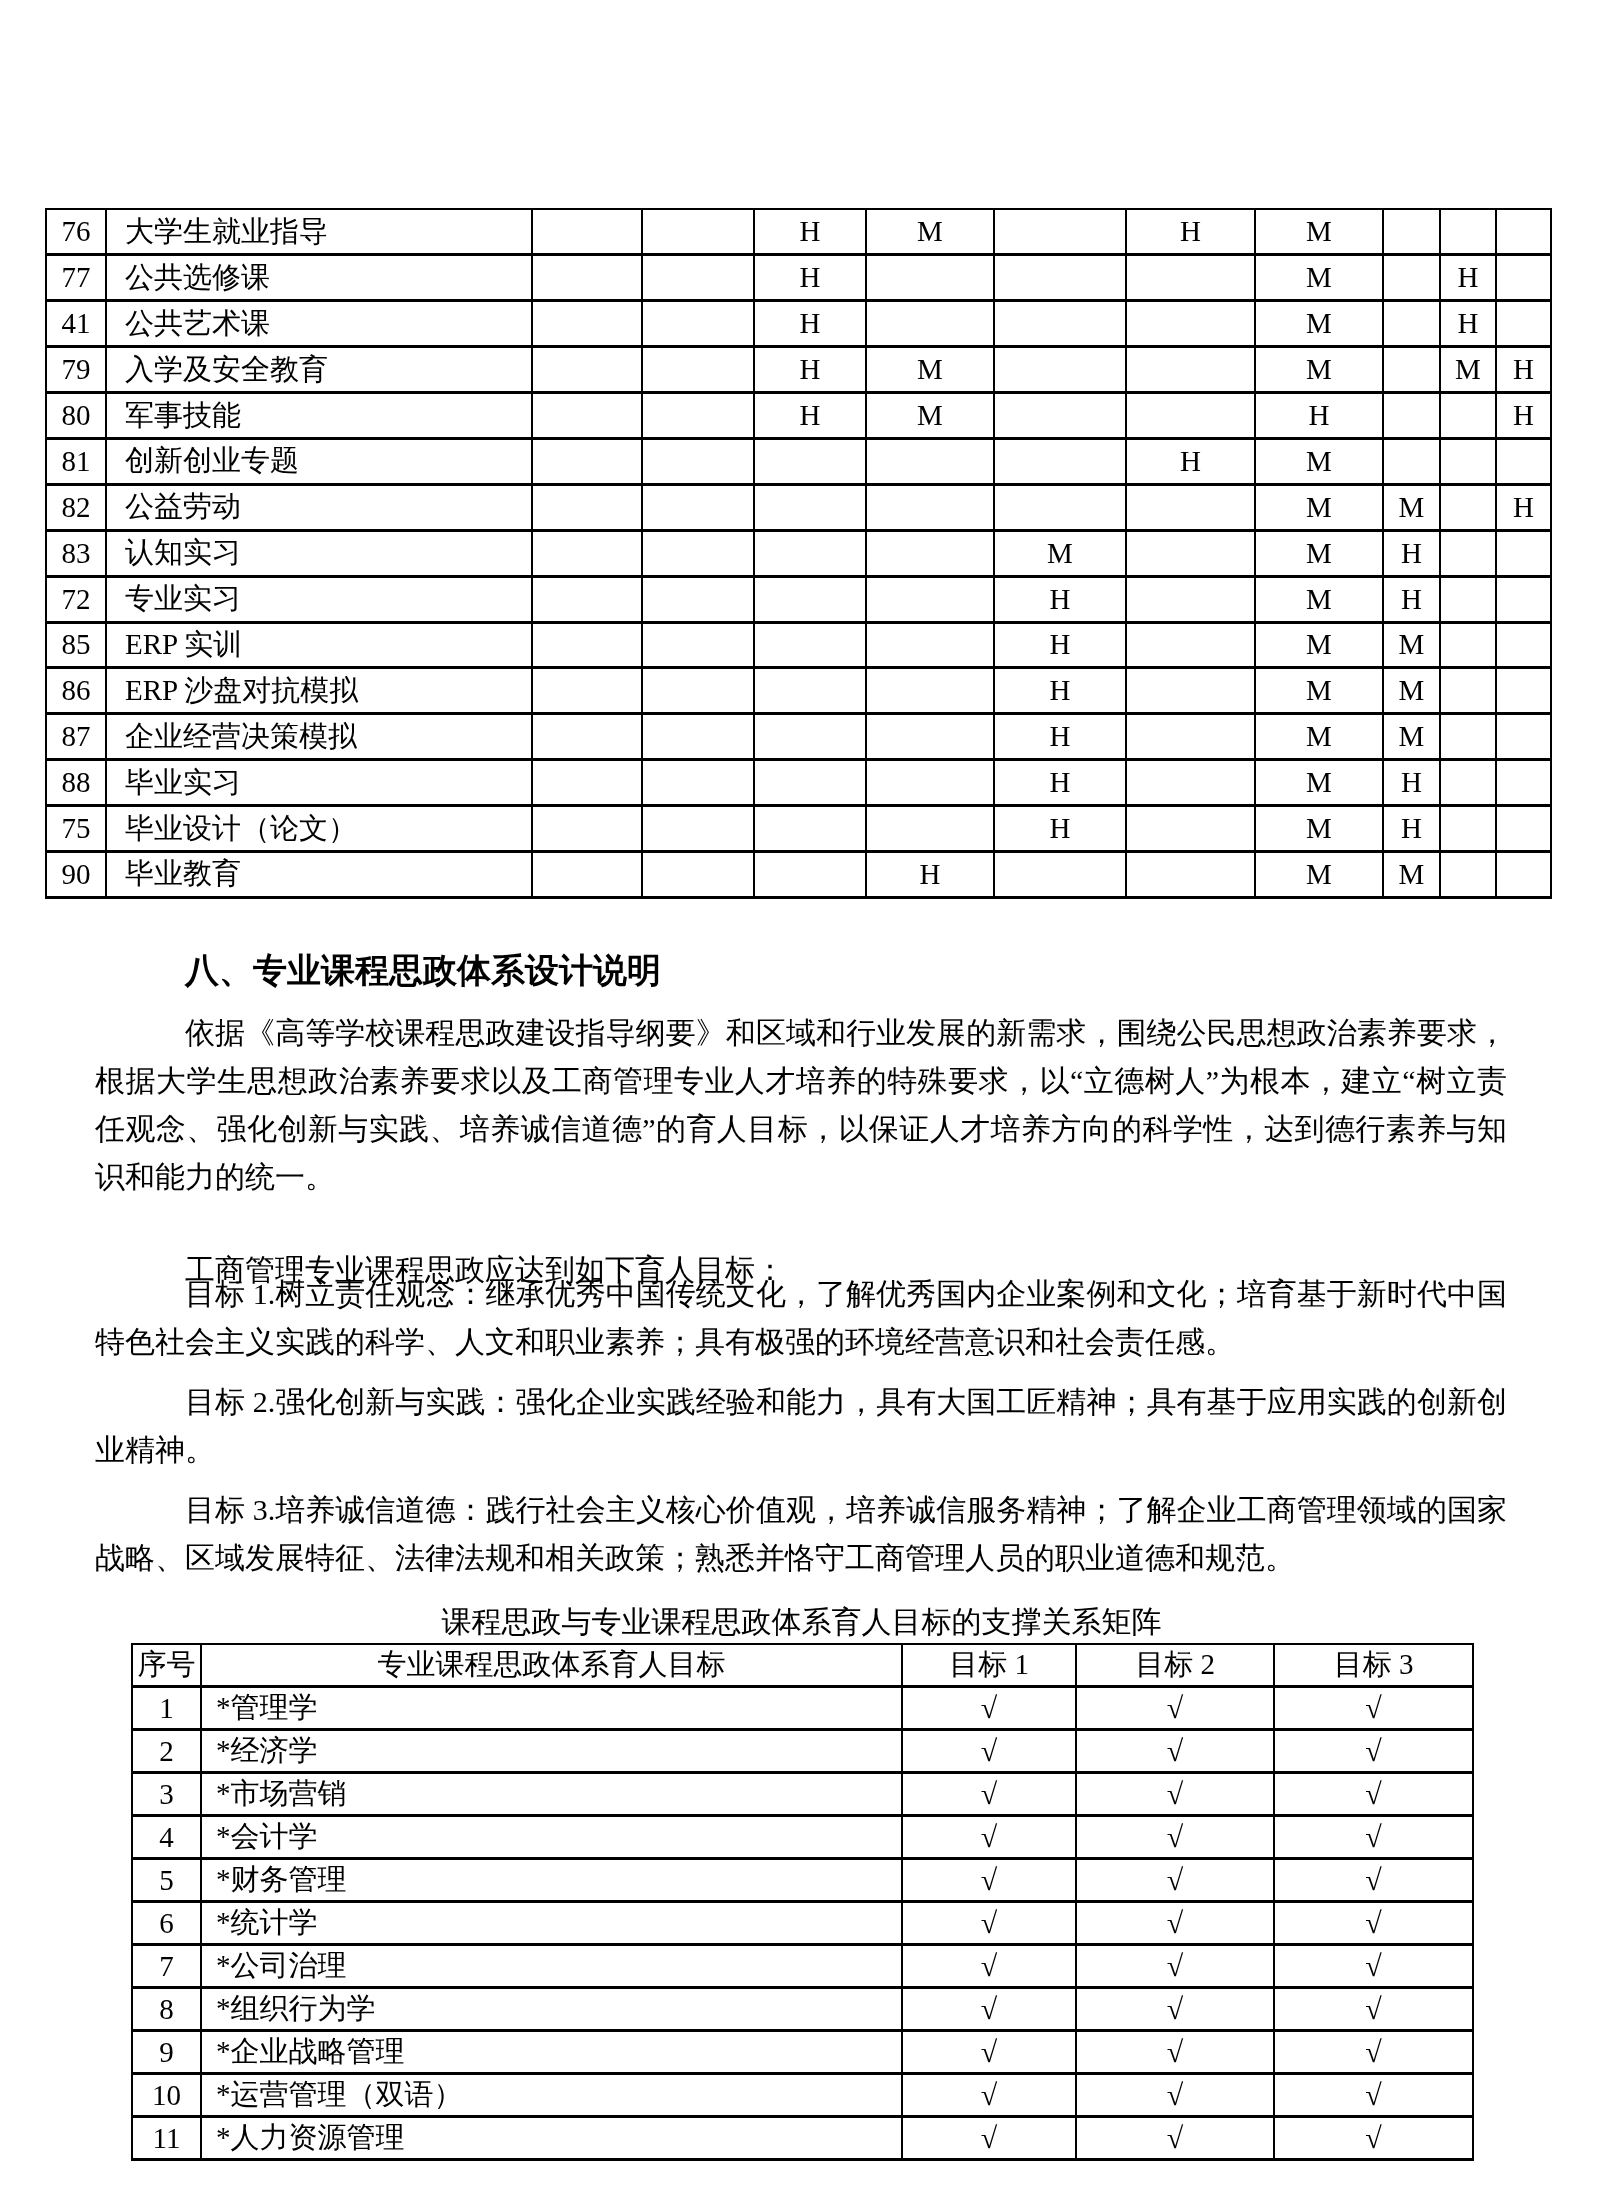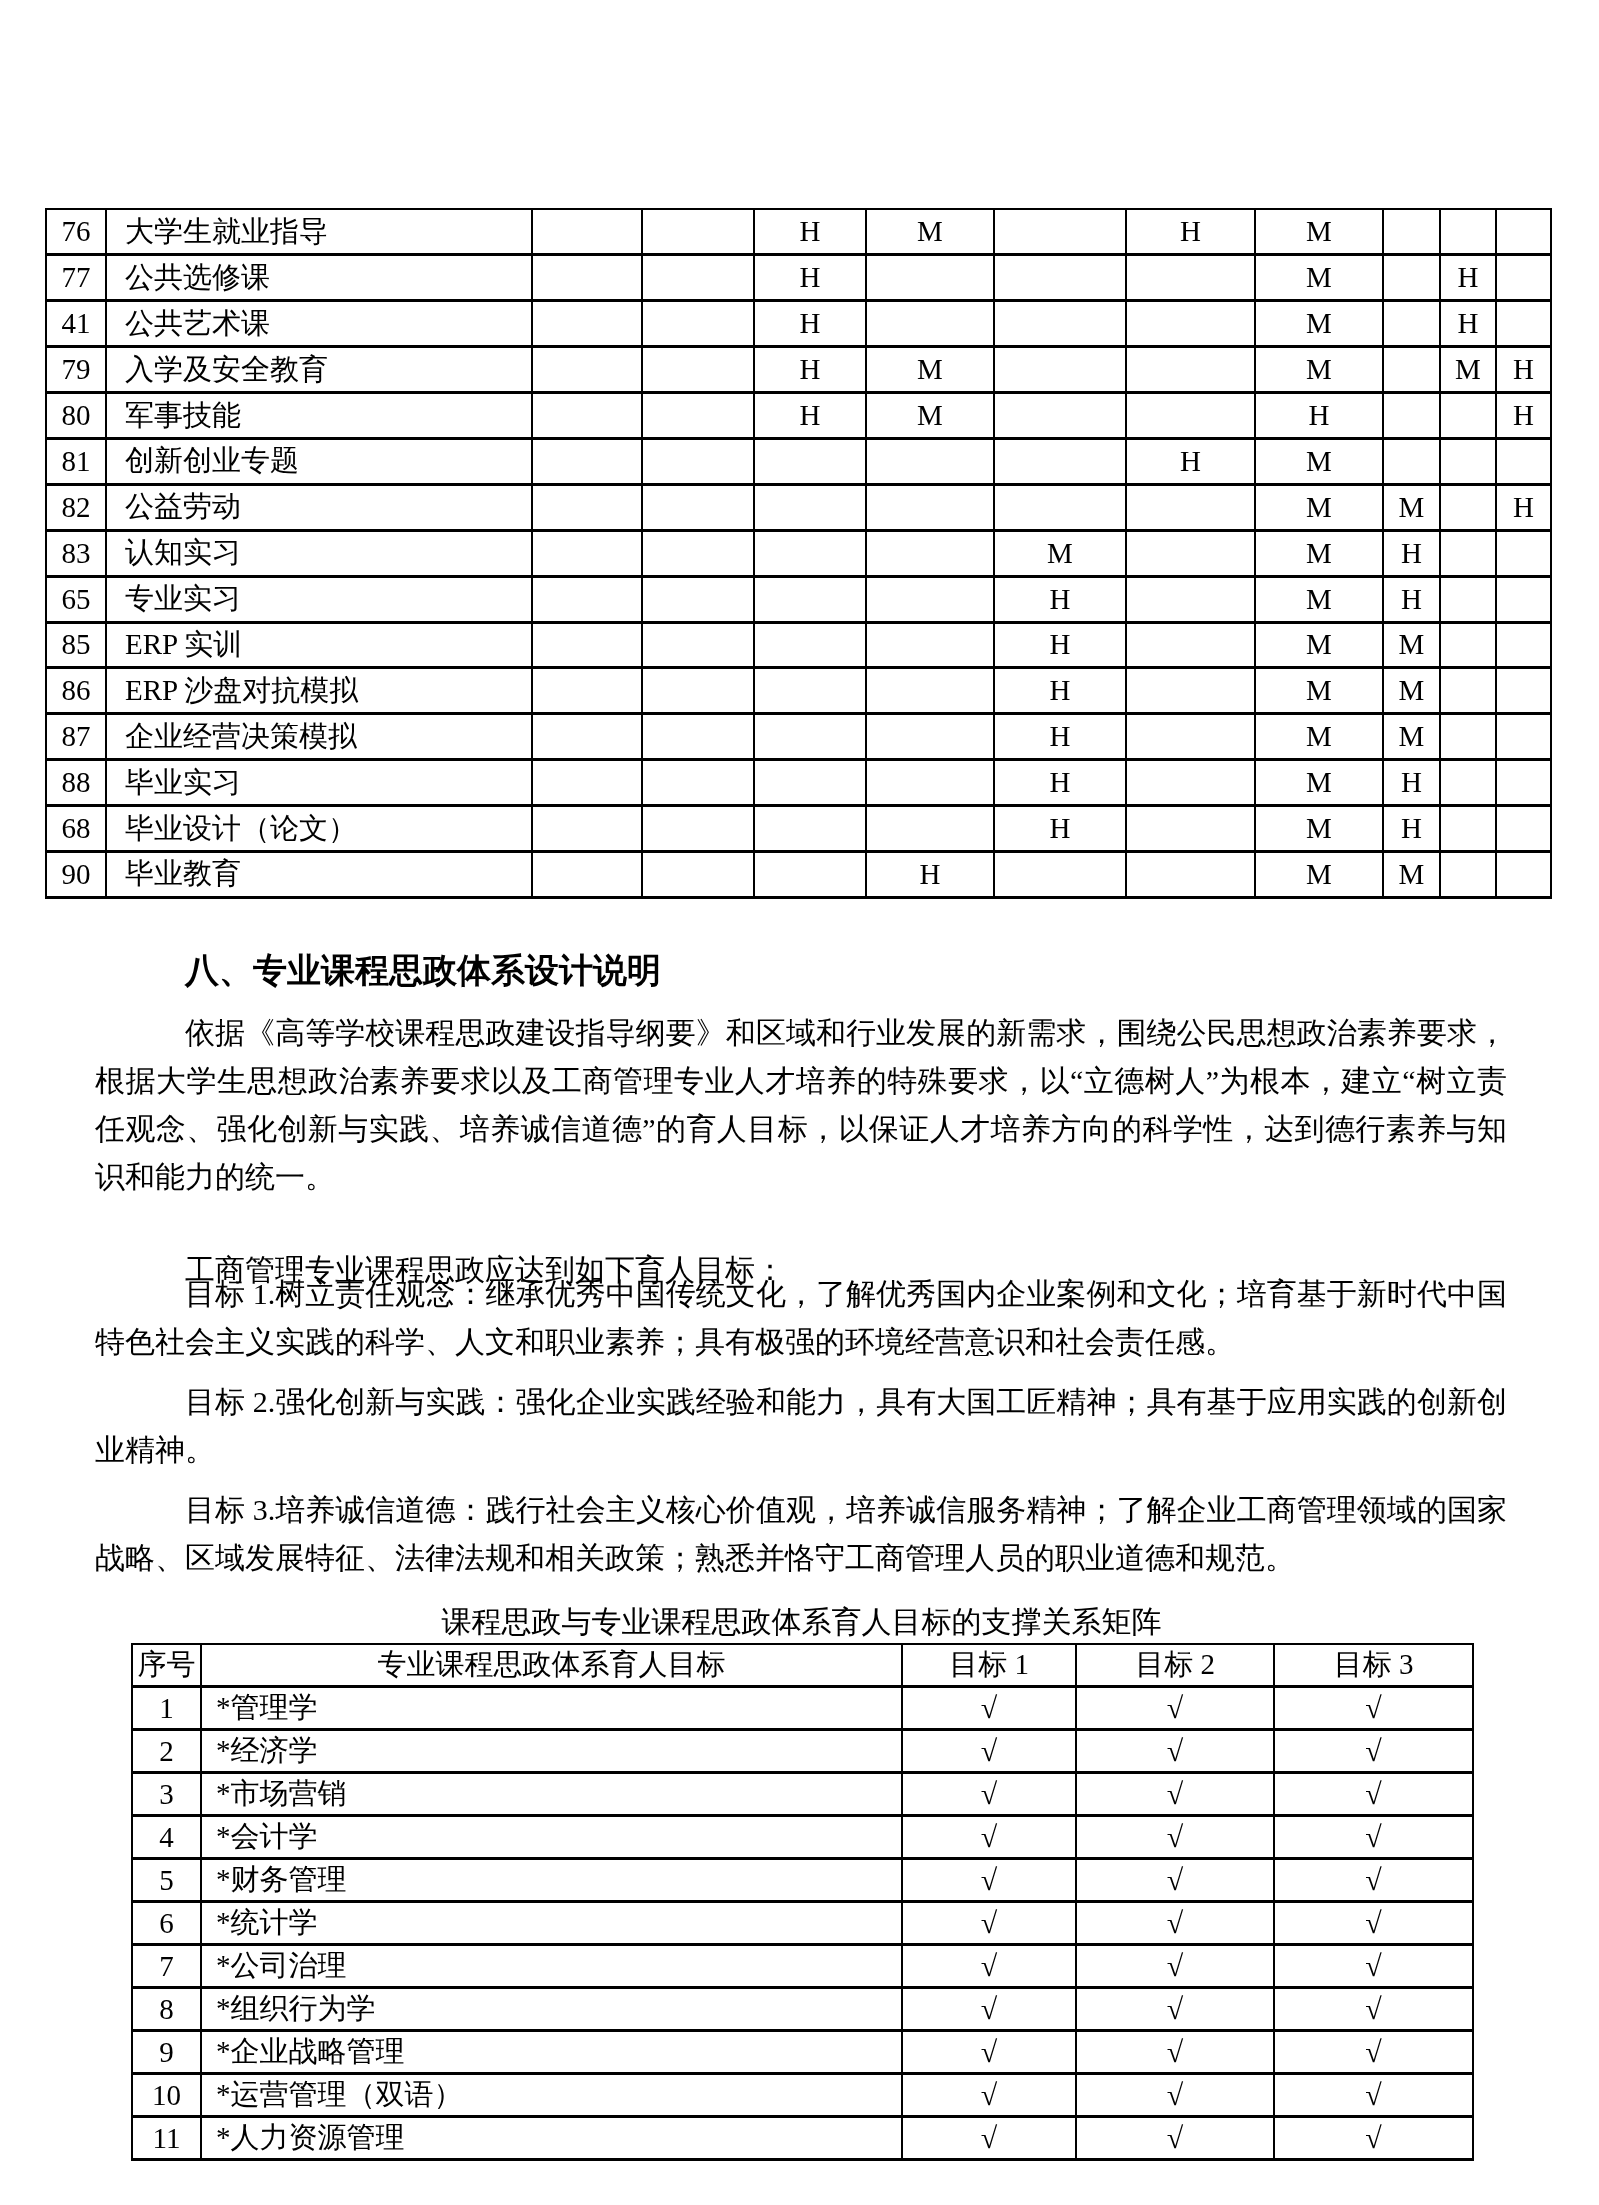--- a/index.html
+++ b/index.html
@@ -198,21 +198,21 @@
           <td class="c-mark"></td>
           <td class="c-mark"></td>
           <td class="c-mark">M</td>
           <td class="c-mark"></td>
           <td class="c-mark">M</td>
           <td class="c-mark">H</td>
           <td class="c-mark"></td>
           <td class="c-mark"></td>
         </tr>
         <tr>
-          <td class="c-num">65</td>
+          <td class="c-num">72</td>
           <td class="c-name">专业实习</td>
           <td class="c-mark"></td>
           <td class="c-mark"></td>
           <td class="c-mark"></td>
           <td class="c-mark"></td>
           <td class="c-mark">H</td>
           <td class="c-mark"></td>
           <td class="c-mark">M</td>
           <td class="c-mark">H</td>
           <td class="c-mark"></td>
@@ -268,21 +268,21 @@
           <td class="c-mark"></td>
           <td class="c-mark"></td>
           <td class="c-mark">H</td>
           <td class="c-mark"></td>
           <td class="c-mark">M</td>
           <td class="c-mark">H</td>
           <td class="c-mark"></td>
           <td class="c-mark"></td>
         </tr>
         <tr>
-          <td class="c-num">68</td>
+          <td class="c-num">75</td>
           <td class="c-name">毕业设计（论文）</td>
           <td class="c-mark"></td>
           <td class="c-mark"></td>
           <td class="c-mark"></td>
           <td class="c-mark"></td>
           <td class="c-mark">H</td>
           <td class="c-mark"></td>
           <td class="c-mark">M</td>
           <td class="c-mark">H</td>
           <td class="c-mark"></td>

